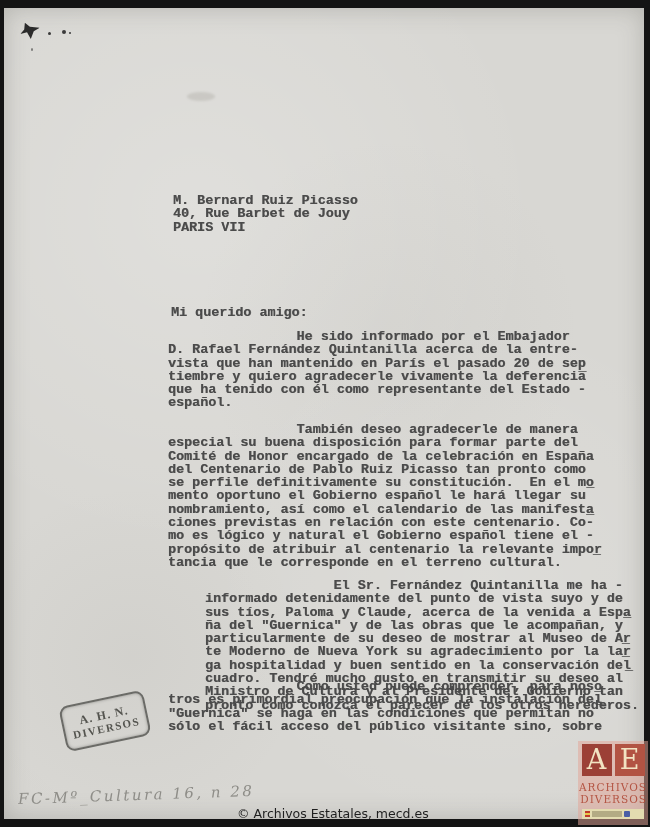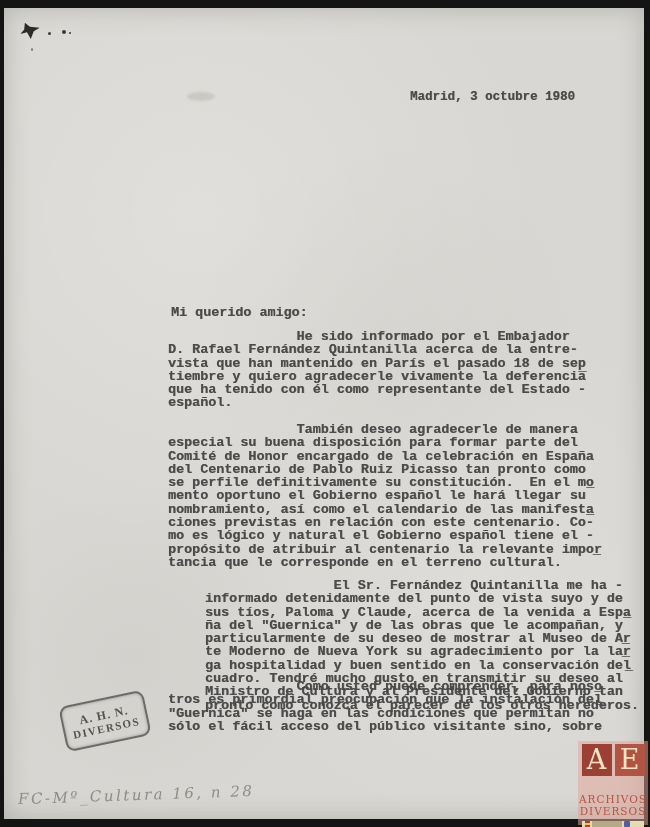--- a/index.html
+++ b/index.html
@@ -76,21 +76,21 @@
   }
   .wm-squares{display:flex;gap:3px;margin-top:3px;}
   .wm-sq{
     width:30px;height:32px;display:flex;align-items:center;justify-content:center;
     font-family:"DejaVu Serif","Liberation Serif",serif;
     font-size:27px;color:#f2e3c2;line-height:30px;
   }
   .wm-a{background:#9c4036;}
   .wm-e{background:#b25343;}
   .wm-words{
-    margin-top:18px;text-align:center;
+    margin-top:6px;text-align:right;
     font-family:"DejaVu Serif","Liberation Serif",serif;
     font-size:10.5px;line-height:11.5px;letter-spacing:1px;
     color:#b04a38;opacity:0.9;
   }
   .wm-strip{
     margin-top:4px;width:62px;height:10px;background:#e3dcb0;
     display:flex;align-items:center;gap:2px;padding-left:3px;box-sizing:border-box;
   }
   .wm-strip i{display:block;height:6px;}
   .emblem-crest{width:5px;background:linear-gradient(#c0392b 33%,#e7c94c 33%,#e7c94c 66%,#c0392b 66%);}
@@ -102,28 +102,30 @@
 
 <div class="paper">
 
   <span class="ink-blot"></span>
   <span class="dot" style="left:44px;top:24px;width:3px;height:3px;"></span>
   <span class="dot" style="left:58px;top:22px;width:4px;height:4px;"></span>
   <span class="dot" style="left:65px;top:24px;width:2px;height:2px;"></span>
   <span class="dot" style="left:27px;top:40px;width:2px;height:3px;opacity:.6;"></span>
   <span class="smudge"></span>
 
-  <pre class="type date">Madrid, 3 octubre 1980</pre>
 
+  <pre class="type recipient">M. Bernard Ruiz Picasso
+40, Rue Barbet de Jouy
+PARIS VII</pre>
 
   <pre class="type salutation">Mi querido amigo:</pre>
 
   <pre class="type para p1">                He sido informado por el Embajador
 D. Rafael Fernández Quintanilla acerca de la entre-
-vista que han mantenido en París el pasado 18 de sep̲
+vista que han mantenido en París el pasado 20 de sep̲
 tiembre y quiero agradecerle vivamente la deferencia
 que ha tenido con él como representante del Estado -
 español.</pre>
   <pre class="type para p2">                También deseo agradecerle de manera
 especial su buena disposición para formar parte del
 Comité de Honor encargado de la celebración en España
 del Centenario de Pablo Ruiz Picasso tan pronto como
 se perfile definitivamente su constitución.  En el mo̲
 mento oportuno el Gobierno español le hará llegar su
 nombramiento, así como el calendario de las manifesta̲
@@ -146,20 +148,21 @@
 "Guernica" se haga en las condiciones que permitan no
 sólo el fácil acceso del público visitante sino, sobre</pre>
 
   <div class="stamp">
     <span class="s1">A. H. N.</span>
     <span class="s2">DIVERSOS</span>
   </div>
 
   <div class="handwriting">FC-Mº_Cultura 16, n 28</div>
 
+  <div class="credit">© Archivos Estatales, mecd.es</div>
 
 </div>
 
 <div class="watermark">
   <div class="wm-squares">
     <span class="wm-sq wm-a">A</span>
     <span class="wm-sq wm-e">E</span>
   </div>
   <div class="wm-words">
     <div>ARCHIVOS</div>

